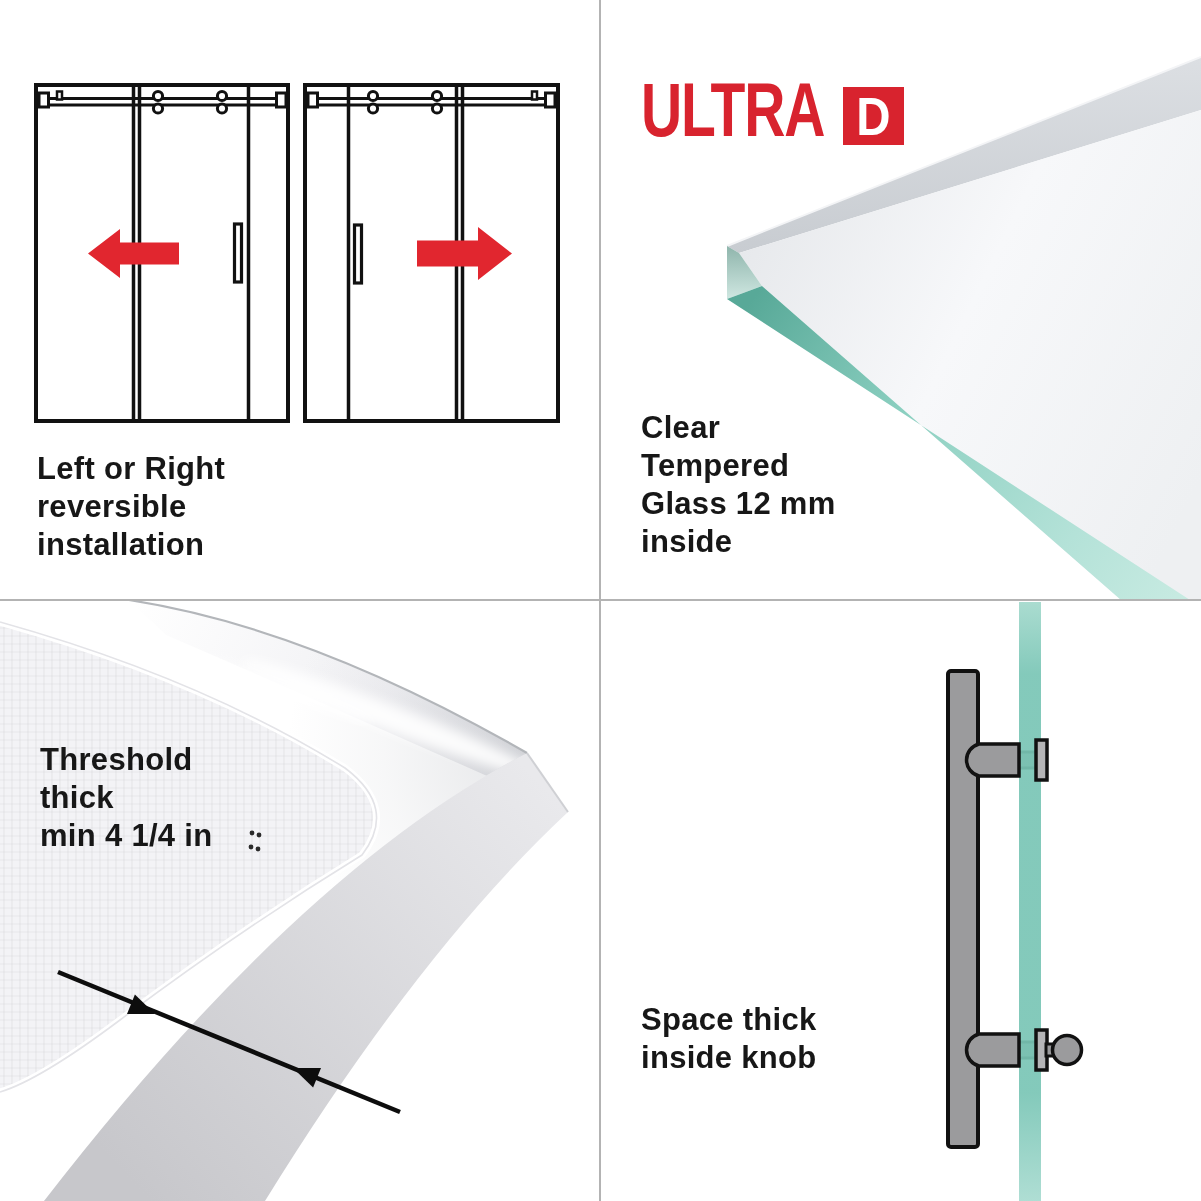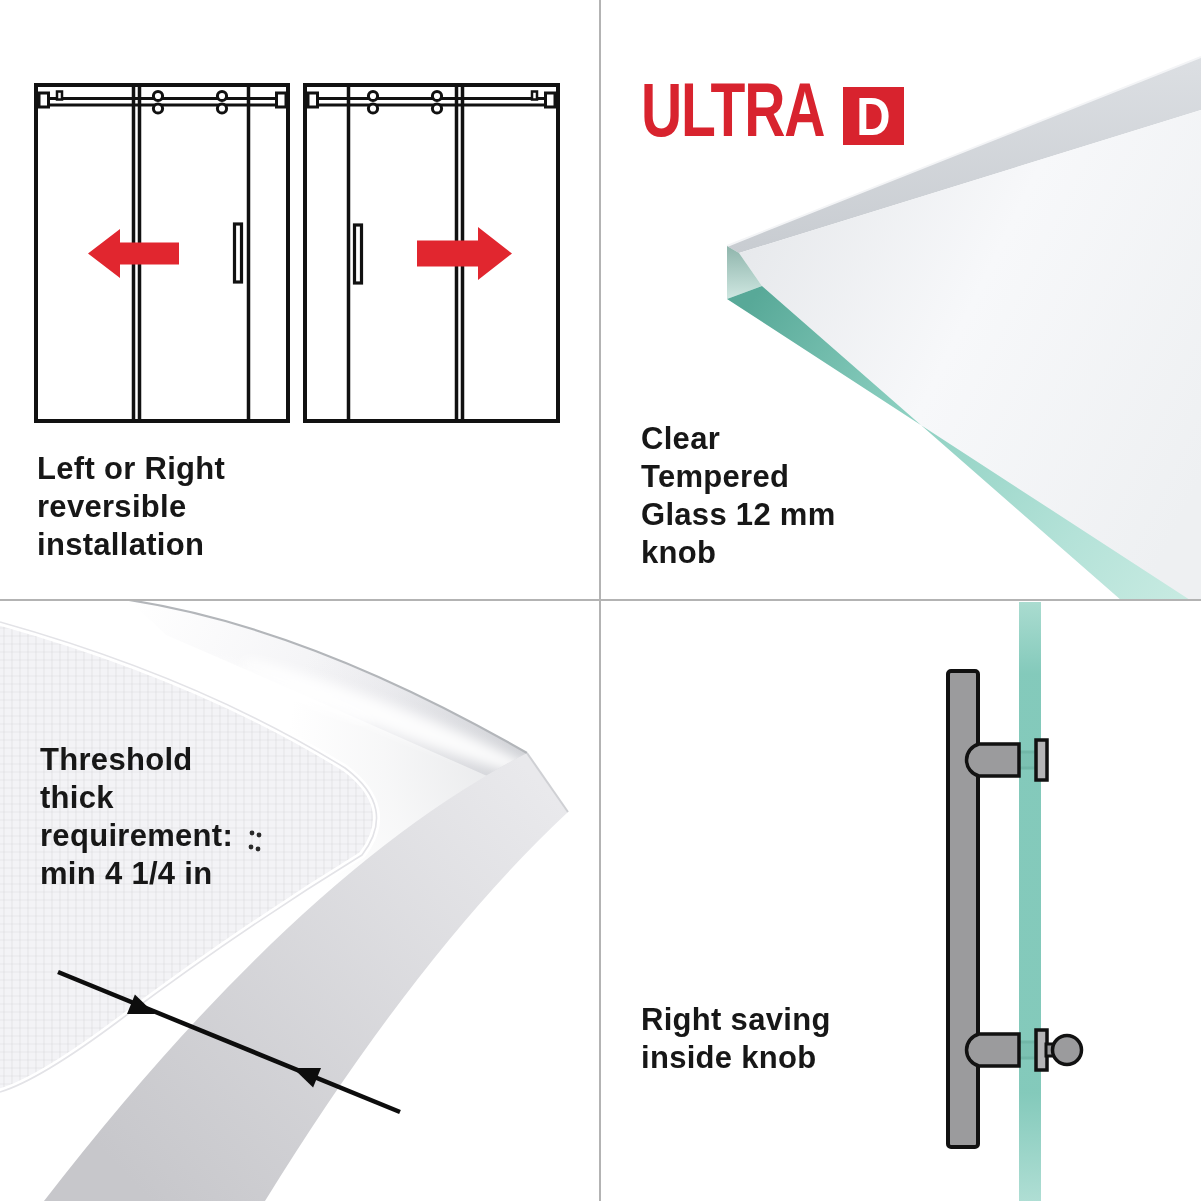--- a/index.html
+++ b/index.html
@@ -176,32 +176,31 @@
   <div id="logo-word">ULTRA</div>
   <div id="logo-badge">
       <span>D</span>
     </div>
 
   <div class="caption" id="cap-tl" style="left:37px;top:450px">
     <span>Left or Right</span>
     <span>reversible</span>
     <span>installation</span>
   </div>
-  <div class="caption" id="cap-tr" style="left:641px;top:420px">
+  <div class="caption" id="cap-tr" style="left:641px;top:409px">
     <span>Clear</span>
     <span>Tempered</span>
     <span>Glass 12 mm</span>
-    <span>knob</span>
+    <span>inside</span>
   </div>
   <div class="caption" id="cap-bl" style="left:40px;top:741px">
     <span>Threshold</span>
     <span>thick</span>
-    <span>requirement:</span>
     <span>min 4 1/4 in</span>
   </div>
   <div class="caption" id="cap-br" style="left:641px;top:1001px">
-    <span>Right saving</span>
+    <span>Space thick</span>
     <span>inside knob</span>
   </div>
 
   <div class="divider" id="divider-v"></div>
   <div class="divider" id="divider-h"></div>
 </div>
 
 </body></html>

